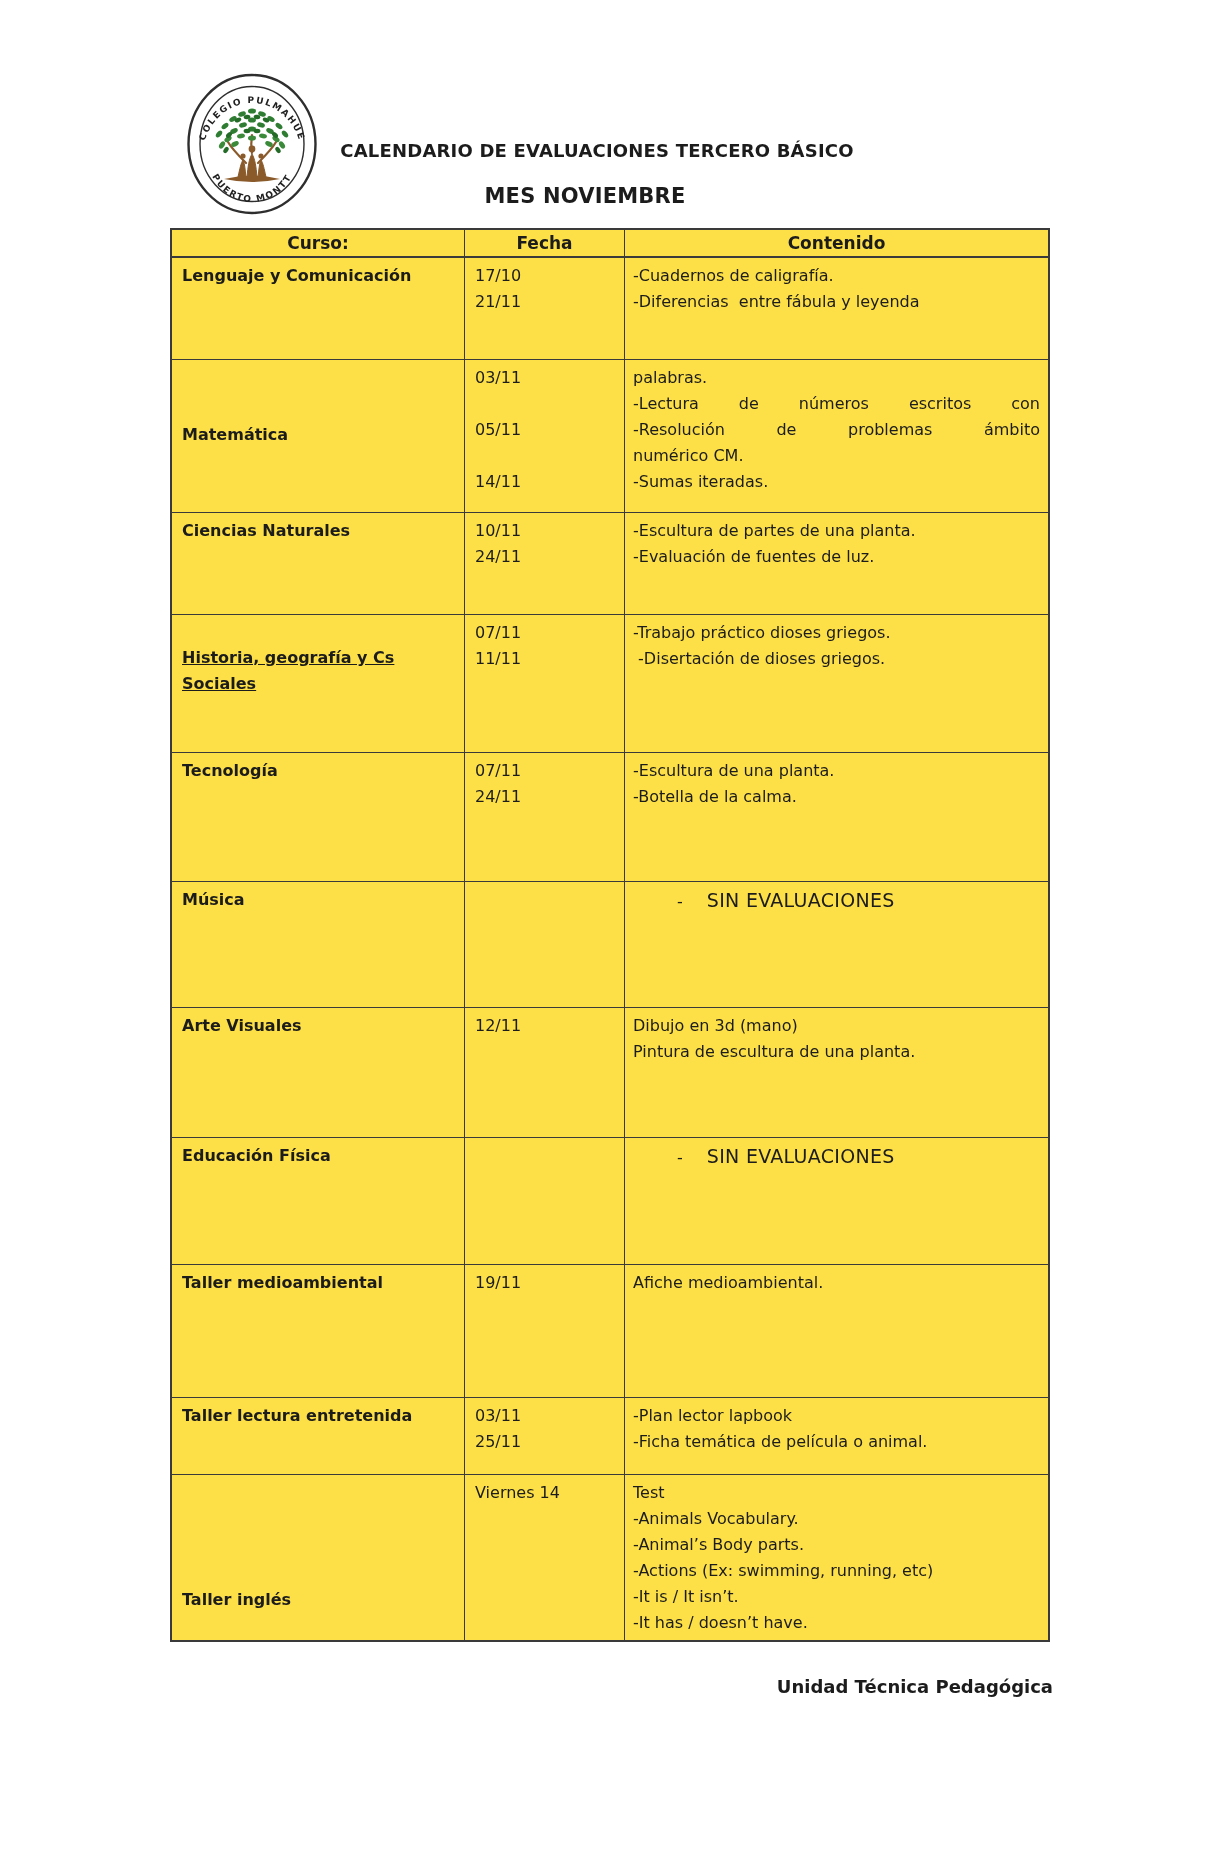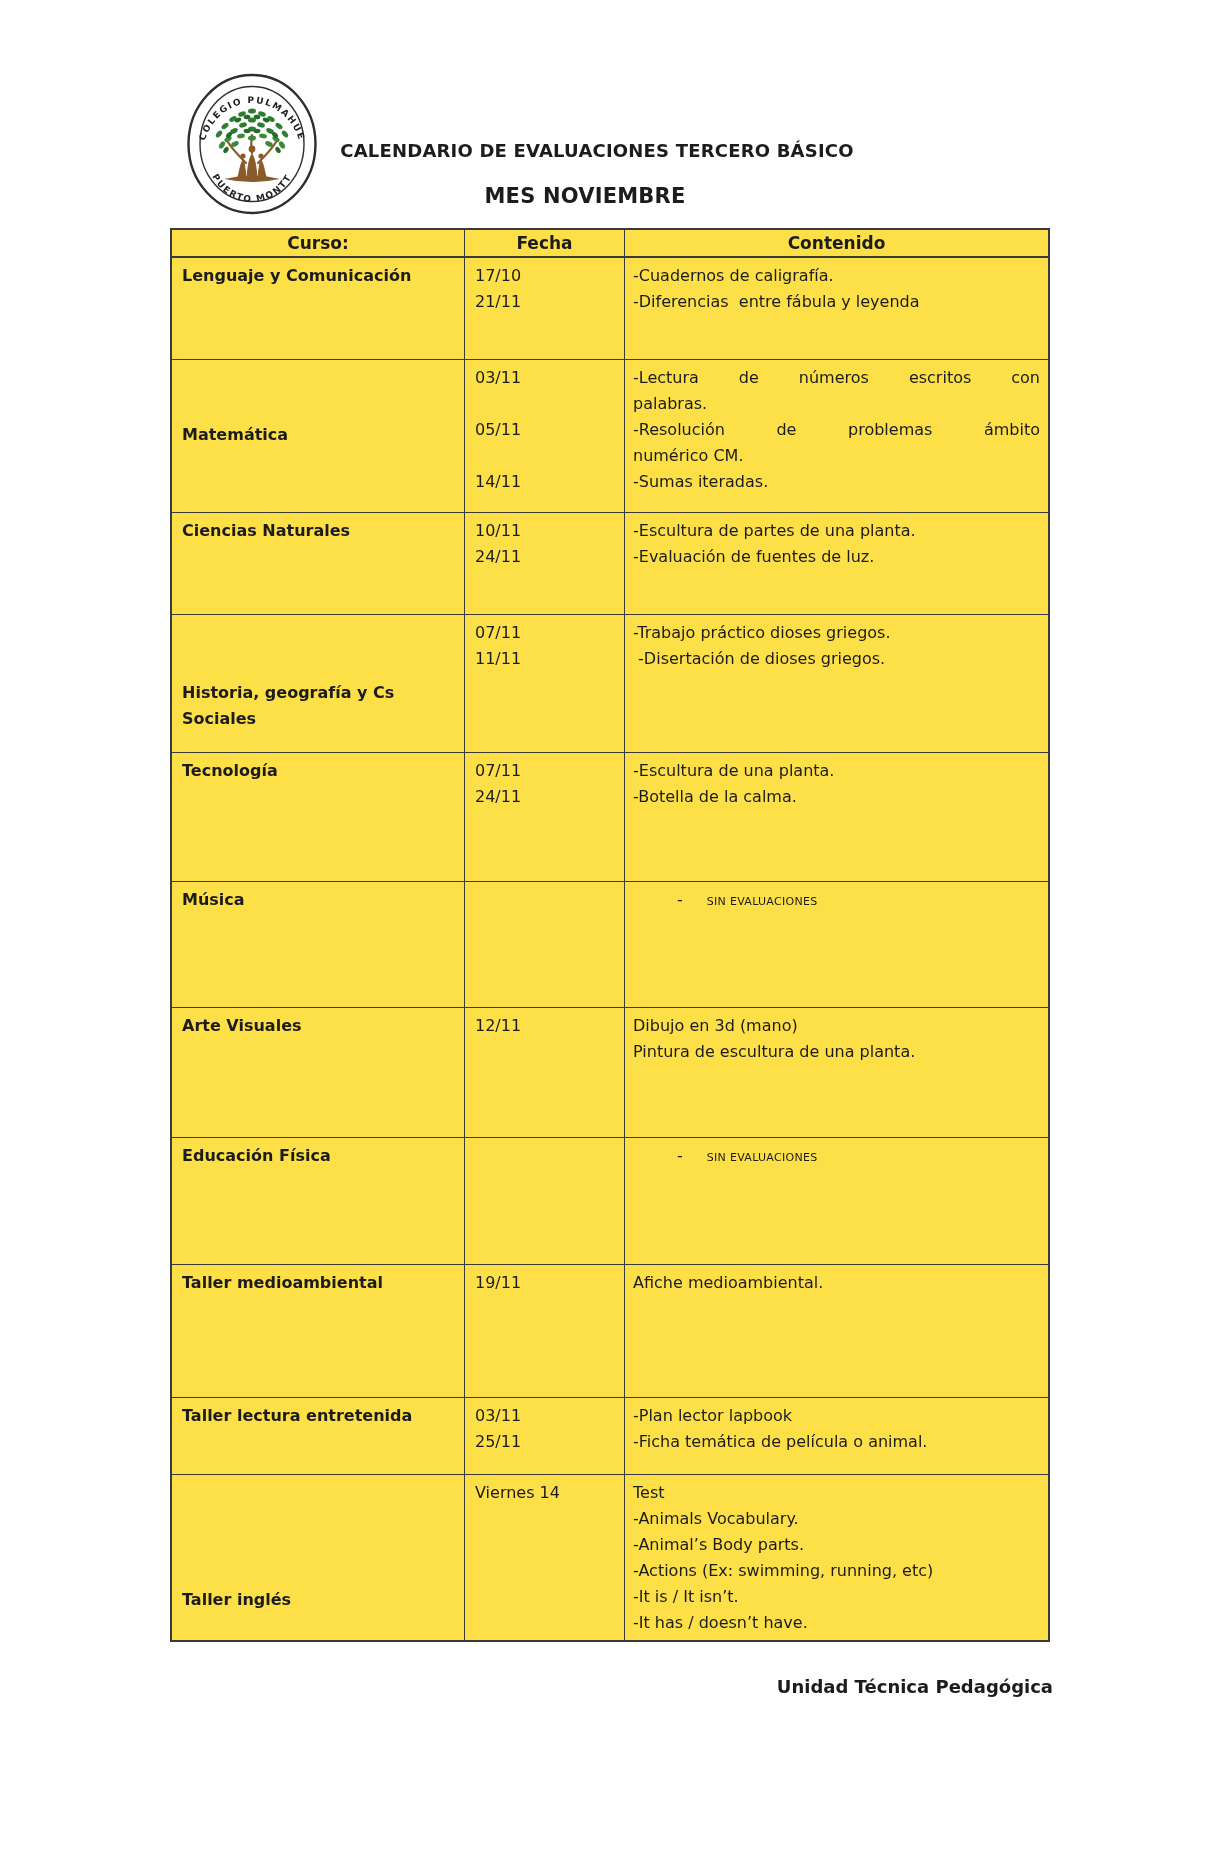--- a/index.html
+++ b/index.html
@@ -36,21 +36,21 @@
   .cell{
     padding:5px 8px 4px 10px;border-right:1px solid #3a3a3a;
     box-sizing:border-box;font-size:16px;line-height:26px;
   }
   .cell.content{border-right:none;padding-left:8px;}
   .course-label{font-weight:bold;}
   .line{white-space:pre-wrap;min-height:26px;}
   .line.just{text-align:justify;text-align-last:justify;}
   .sin-line{display:flex;padding-left:44px;align-items:baseline;}
   .sin-dash{margin-right:24px;}
-  .sin-text{font-size:11px;letter-spacing:.3px;}
+  .sin-text{font-size:19px;letter-spacing:.3px;}
   .doc-footer{
     position:absolute;left:170px;top:1676px;width:883px;
     text-align:right;font-weight:bold;font-size:18px;
   }
 </style>
 </head>
 <body>
 
 <svg class="logo" viewBox="0 0 132 142" width="132" height="142" xmlns="http://www.w3.org/2000/svg">
   <defs>
@@ -152,43 +152,43 @@
           <div class="course-label" style="margin-top: 57px;">Matemática</div>
         </div>
         <div class="cell dates">
           <div class="line">03/11</div>
           <div class="line">&nbsp;</div>
           <div class="line">05/11</div>
           <div class="line">&nbsp;</div>
           <div class="line">14/11</div>
         </div>
         <div class="cell content">
+          <div class="line">palabras.</div>
           <div class="line just">-Lectura de números escritos con</div>
-          <div class="line">palabras.</div>
           <div class="line just">-Resolución de problemas ámbito</div>
           <div class="line">numérico CM.</div>
           <div class="line">-Sumas iteradas.</div>
         </div>
       </div>
       <div class="trow" style="min-height: 102px;">
         <div class="cell course">
           <div class="course-label">Ciencias Naturales</div>
         </div>
         <div class="cell dates">
           <div class="line">10/11</div>
           <div class="line">24/11</div>
         </div>
         <div class="cell content">
           <div class="line">-Escultura de partes de una planta.</div>
           <div class="line">-Evaluación de fuentes de luz.</div>
         </div>
       </div>
       <div class="trow" style="min-height: 138px;">
         <div class="cell course">
-          <div class="course-label" style="margin-top: 60px;">Historia, geografía y Cs Sociales</div>
+          <div class="course-label" style="margin-top: 25px; text-decoration: underline;">Historia, geografía y Cs Sociales</div>
         </div>
         <div class="cell dates">
           <div class="line">07/11</div>
           <div class="line">11/11</div>
         </div>
         <div class="cell content">
           <div class="line">-Trabajo práctico dioses griegos.</div>
           <div class="line"> -Disertación de dioses griegos.</div>
         </div>
       </div>

